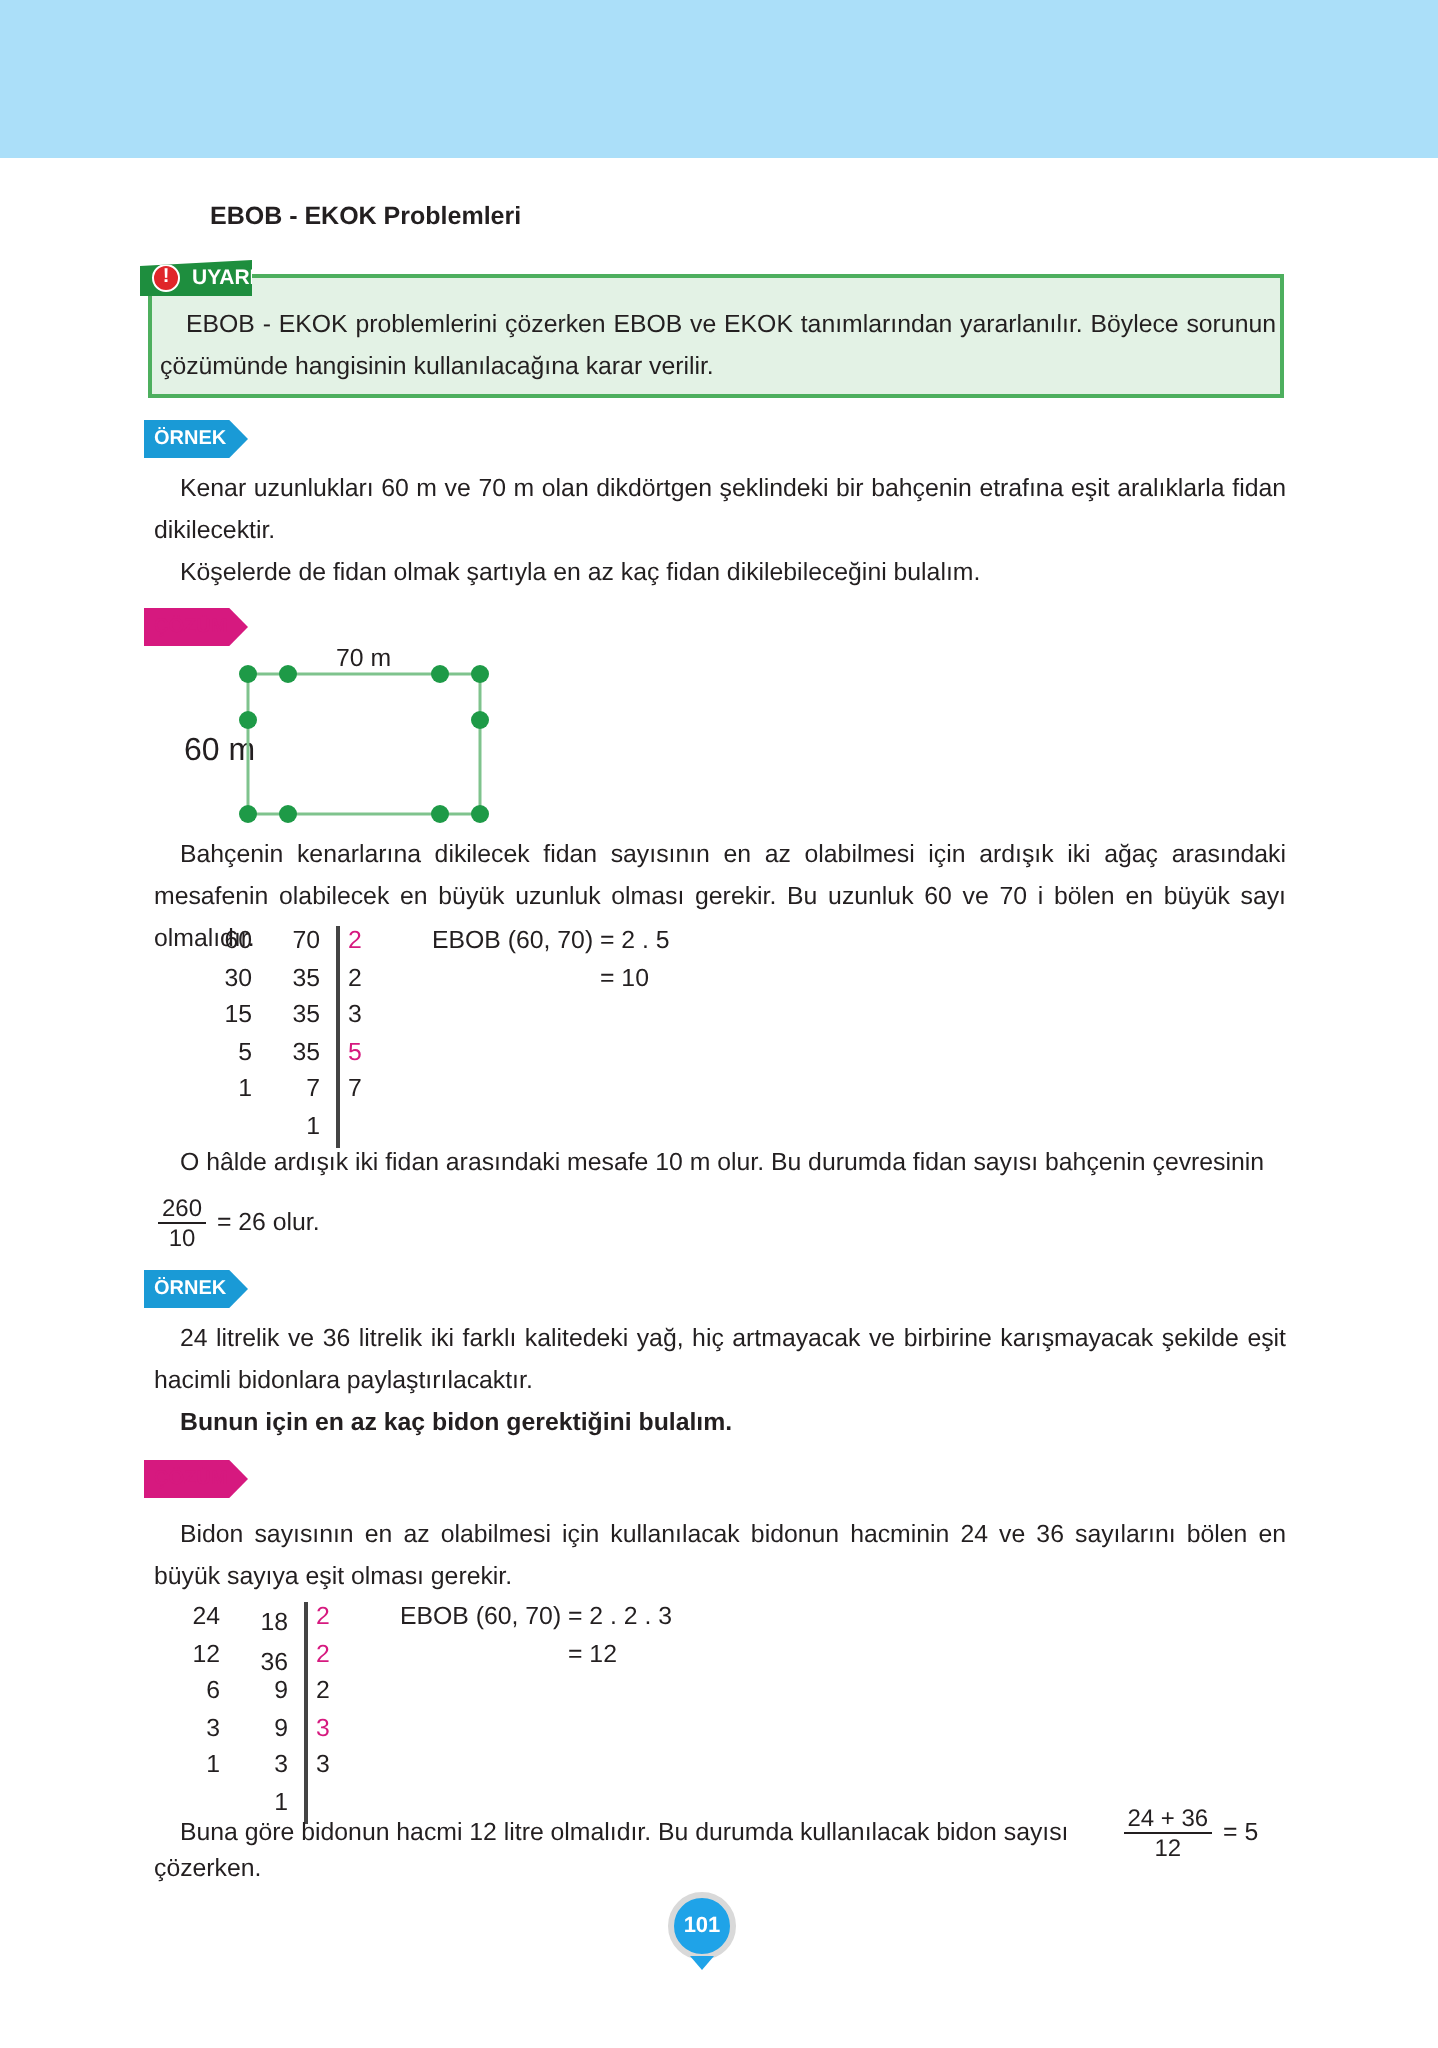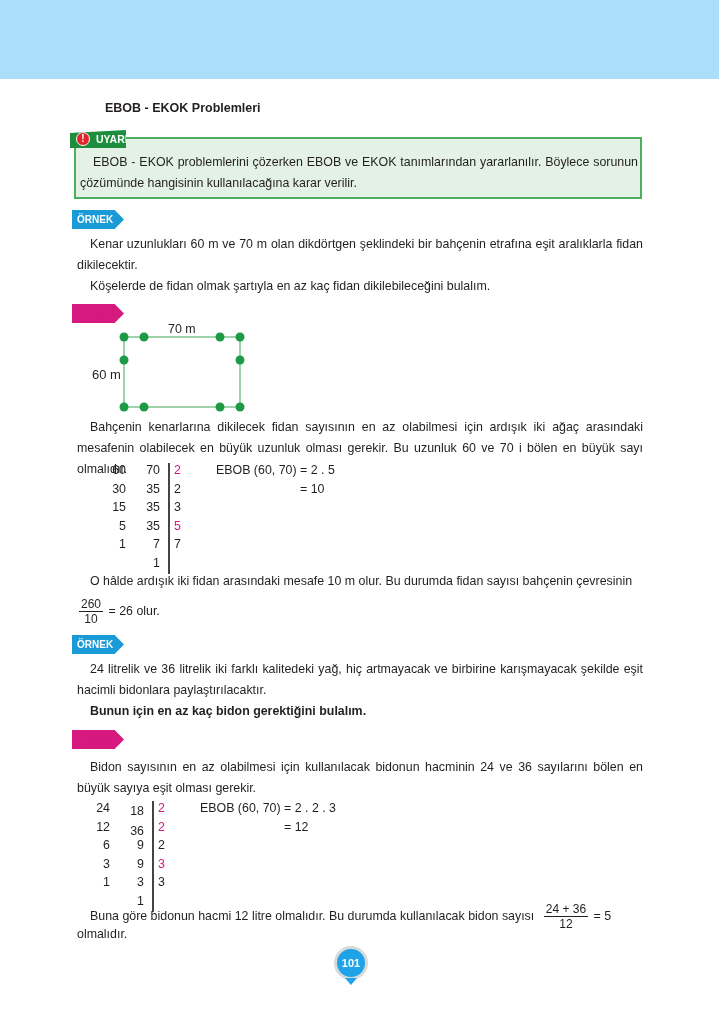--- a/index.html
+++ b/index.html
@@ -46,21 +46,21 @@
   <span class="lbl">UYARI</span>
 </div>
 <div class="p ind" style="top:152px;left:80px;width:558px;">EBOB - EKOK problemlerini çözerken EBOB ve EKOK tanımlarından yararlanılır. Böylece sorunun çözümünde hangisinin kullanılacağına karar verilir.</div>
 
 <div class="tag blue" style="left:72px;top:210px;">ÖRNEK</div>
 <div class="p ind" style="top:234px;">Kenar uzunlukları 60 m ve 70 m olan dikdörtgen şeklindeki bir bahçenin etrafına eşit aralıklarla fidan dikilecektir.</div>
 <div class="p ind" style="top:276px;">Köşelerde de fidan olmak şartıyla en az kaç fidan dikilebileceğini bulalım.</div>
 
 <div class="tag pink" style="left:72px;top:304px;">ÇÖZÜM</div>
 <div class="abs" style="left:168px;top:322px;font-size:12.4px;">70 m</div>
-<div class="abs" style="left:92px;top:367px;font-size:13px;">60 m</div>
+<div class="abs" style="left:92px;top:367px;font-size:16px;">60 m</div>
 <svg class="abs" style="left:115px;top:330px;" width="135" height="85">
   <rect x="9" y="7" width="116" height="70" fill="none" stroke="#7fc38d" stroke-width="1.5"></rect>
   <g fill="#1e9a47">
     <circle cx="9" cy="7" r="4.5"></circle>
     <circle cx="29" cy="7" r="4.5"></circle>
     <circle cx="105" cy="7" r="4.5"></circle>
     <circle cx="125" cy="7" r="4.5"></circle>
     <circle cx="9" cy="30" r="4.5"></circle>
     <circle cx="125" cy="30" r="4.5"></circle>
     <circle cx="9" cy="77" r="4.5"></circle>
@@ -133,22 +133,22 @@
     <span class="c c2" style="top: 92.5px;">1</span>
     <span class="c c3" style="top: 92.5px;"></span>
     <div class="bar" style="height: 111px;"></div>
     <span style="position: absolute; left: 112px; top: 0px;">EBOB (60, 70)</span>
     <span style="position: absolute; left: 196px; top: 0px;">= 2 . 2 . 3</span>
     <span style="position: absolute; left: 196px; top: 18.5px;">= 12</span>
   </div>
 
 <div class="abs" style="left:77px;top:902px;line-height:21px;text-indent:13px;">
   <span>Buna göre bidonun hacmi 12 litre olmalıdır. Bu durumda kullanılacak bidon sayısı</span>
-  <span class="frac" style="text-indent:0;margin-left:6px;">
+  <span class="frac" style="text-indent:0;margin-left:24px;">
     <div class="n">24 + 36</div>
     <div>12</div>
   </span>
   <span>= 5</span>
 </div>
-<div class="abs" style="left:77px;top:924px;line-height:21px;">olmalıdır.</div>
+<div class="abs" style="left:77px;top:924px;line-height:21px;">çözerken.</div>
 
 <div class="abs pagebadge">101</div>
 <div class="abs pagearrow"></div>
 
 </body></html>

